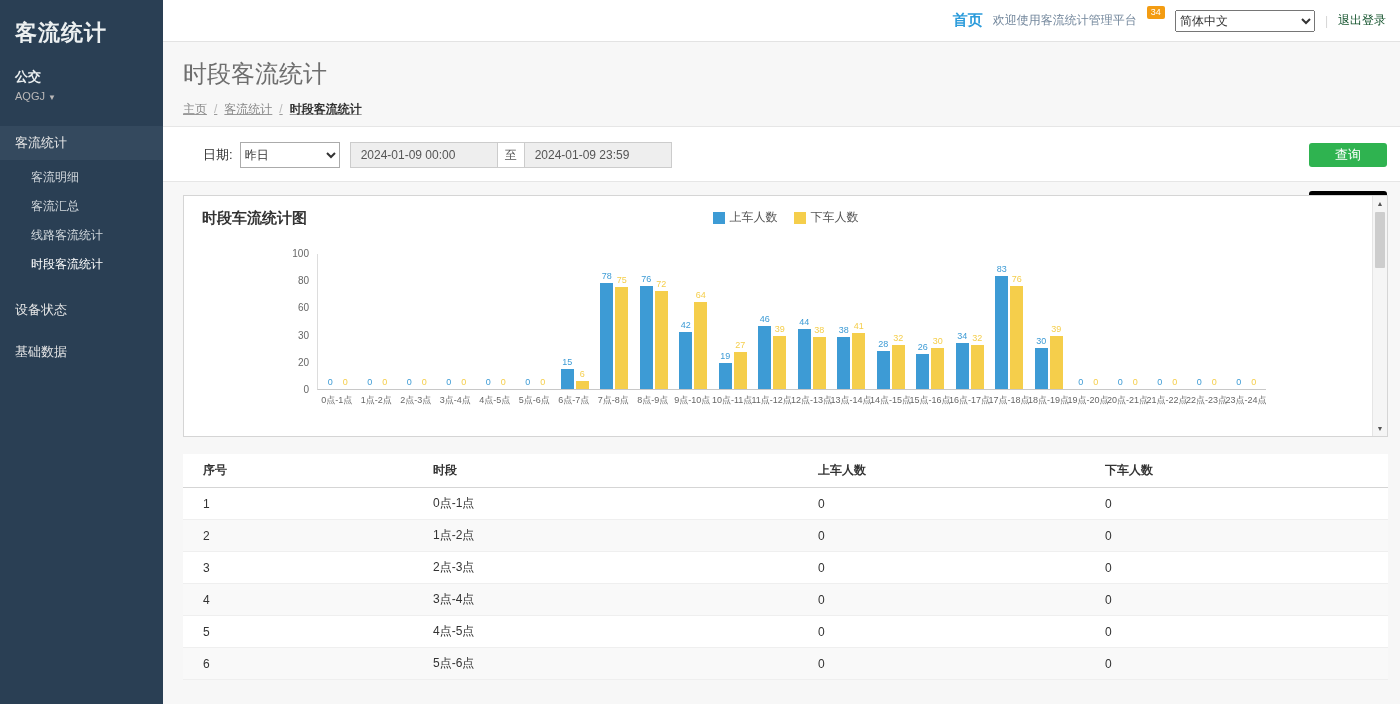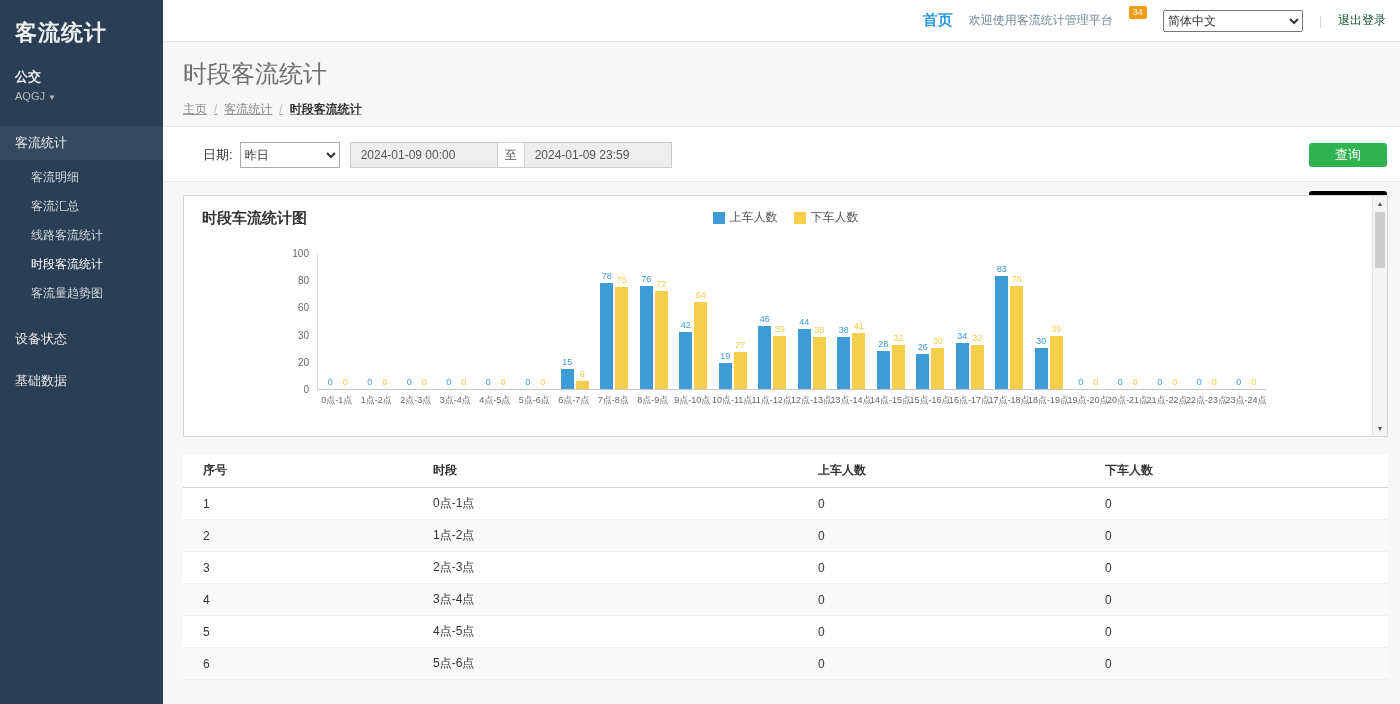--- a/index.html
+++ b/index.html
@@ -18,21 +18,21 @@
   .menu-section { font-size:13px; color:#E7E7E7; padding:8px 0 8px 15px; cursor:pointer; }
   .menu-section.open { background:#34495E; }
   .submenu { padding:3px 0 6px; }
   .submenu-item { font-size:12px; color:#D3D9DE; padding:6px 0 6px 31px; cursor:pointer; }
   .submenu-item.active { color:#FFFFFF; }
   .menu-section.spaced { margin-top:8px; }
 
   
   .main { flex:1; display:flex; flex-direction:column; min-width:0; }
   .topbar { height:42px; background:#FFFFFF; border-bottom:1px solid #E3E3E3;
-    display:flex; align-items:center; justify-content:flex-end; gap:16px; padding-right:14px; flex:none; }
+    display:flex; align-items:center; justify-content:flex-end; gap:10px; padding-right:14px; flex:none; }
   .home-link { color:#2D9CDB; font-size:15px; font-weight:bold; cursor:pointer; text-decoration:none; }
   .welcome { color:#73879C; font-size:12px; }
   .badge { background:#F39C12; color:#fff; font-size:9px; line-height:1; padding:2px 4px;
     border-radius:2px; transform:translateY(-8px); display:inline-block; }
   .lang-select { width:140px; height:22px; font-size:12px; color:#333; }
   .top-divider { color:#D5D5D5; font-size:12px; }
   .logout { color:#14532d; font-size:12px; cursor:pointer; text-decoration:none; }
 
   .content { flex:1; overflow:hidden; }
   .page-head { padding:16px 20px 8px; }
@@ -114,21 +114,20 @@
         <span>AQGJ</span><span class="caret">▼</span>
       </div>
     </div>
     <nav class="menu">
       <div class="menu-section open">客流统计</div>
       <div class="submenu">
           <div class="submenu-item">客流明细</div>
           <div class="submenu-item">客流汇总</div>
           <div class="submenu-item">线路客流统计</div>
           <div class="submenu-item active">时段客流统计</div>
-          <div class="submenu-item">客流量趋势图</div>
         </div>
       <div class="menu-section spaced">设备状态</div>
       <div class="menu-section spaced">基础数据</div>
     </nav>
   </aside>
 
   <div class="main">
 
     <header class="topbar">
       <a class="home-link">首页</a>

